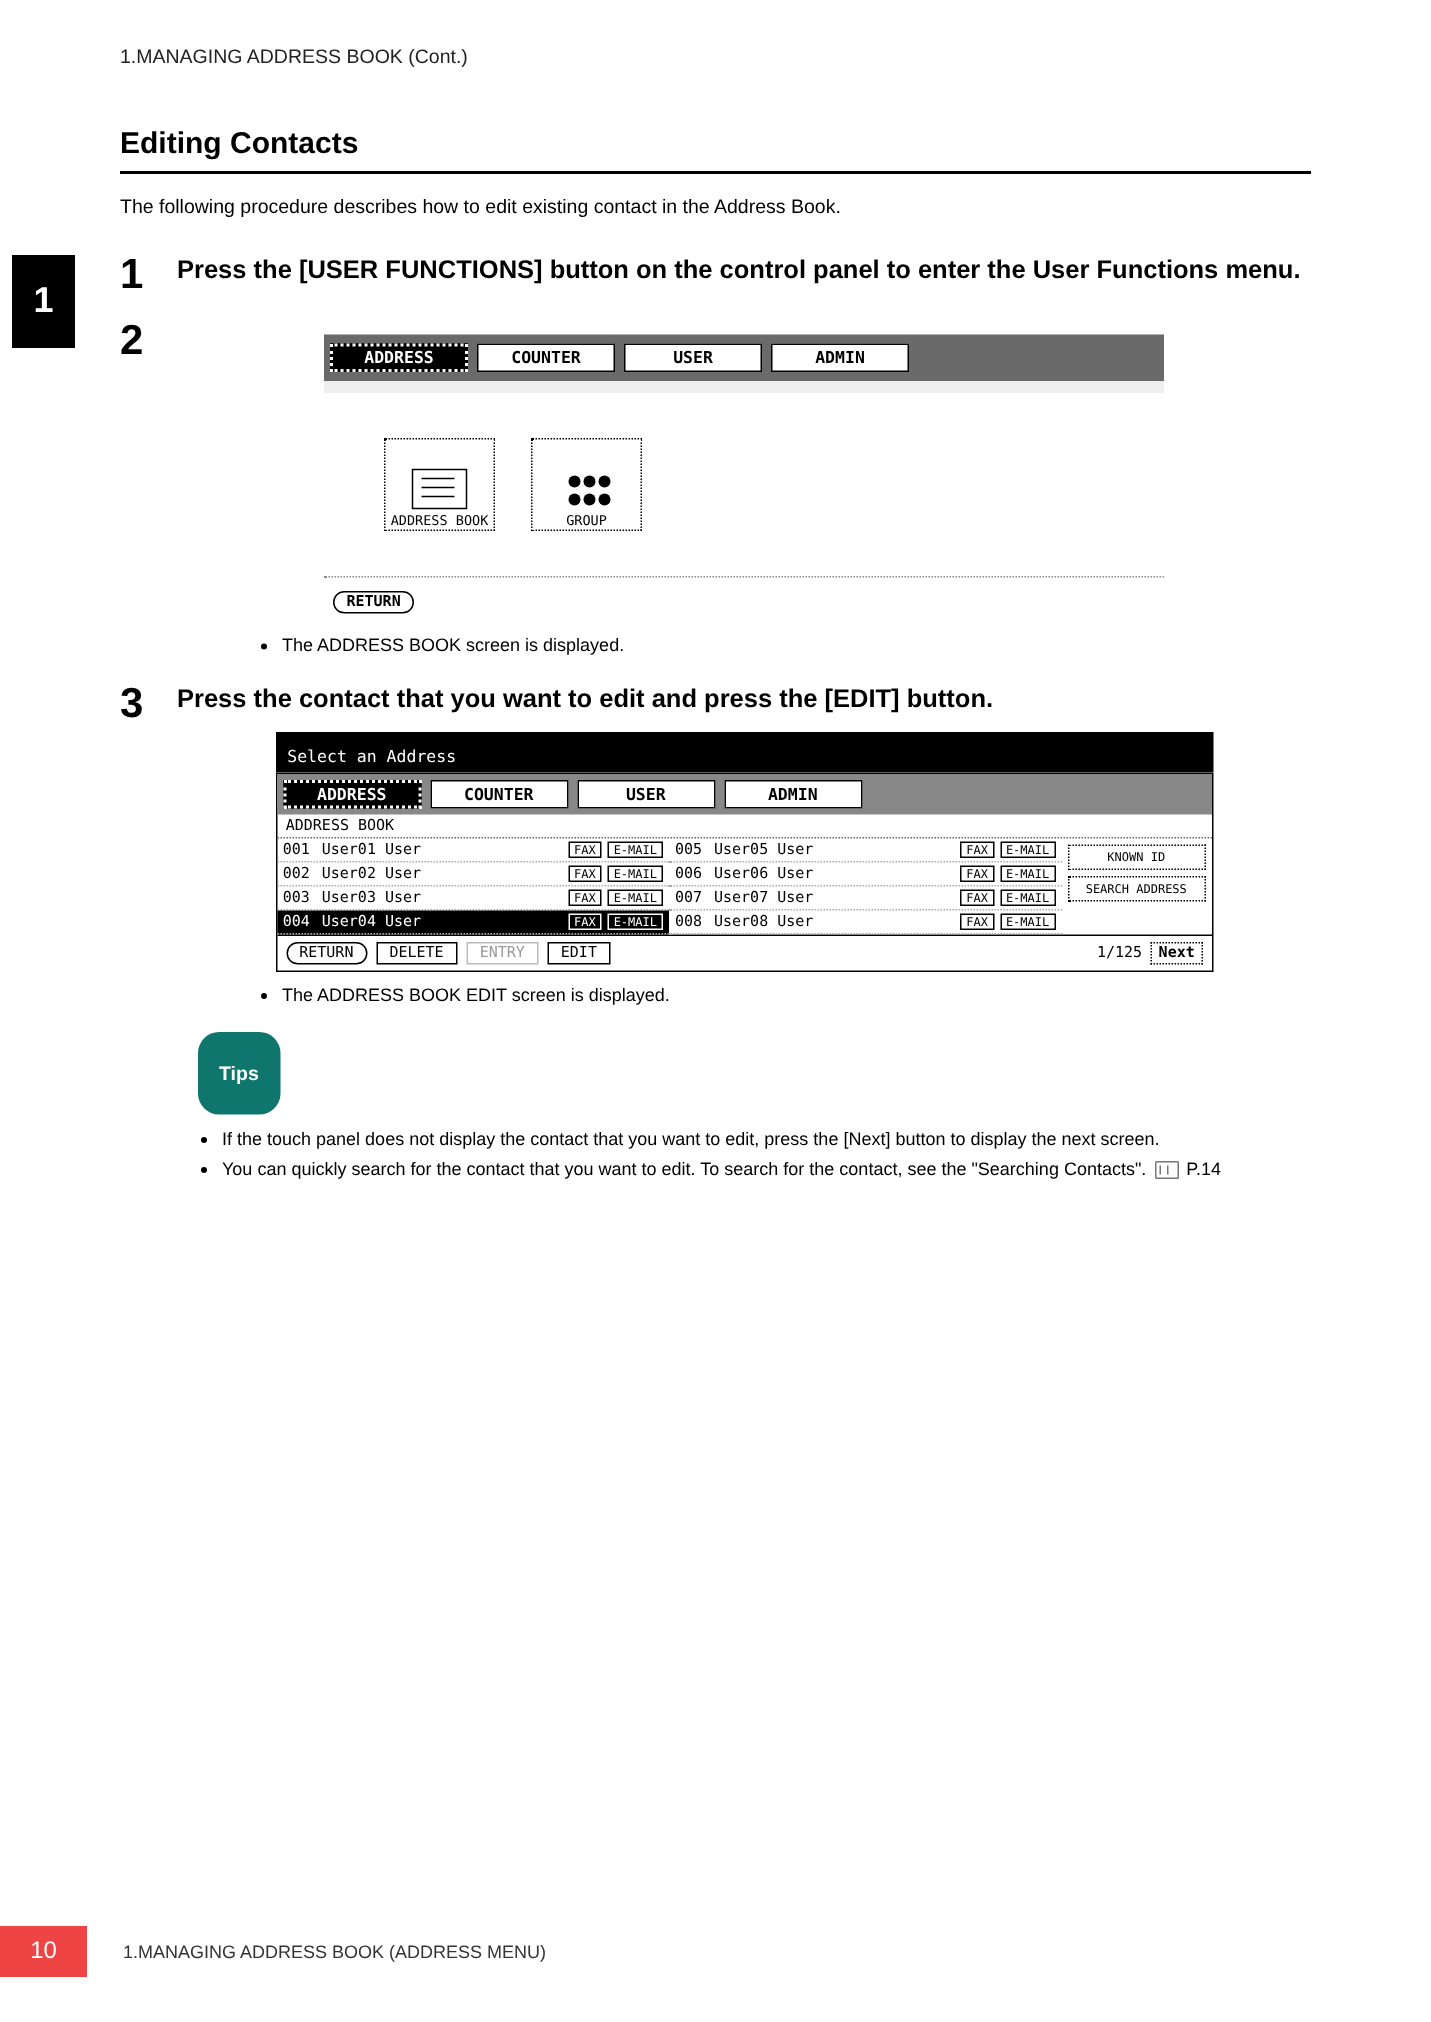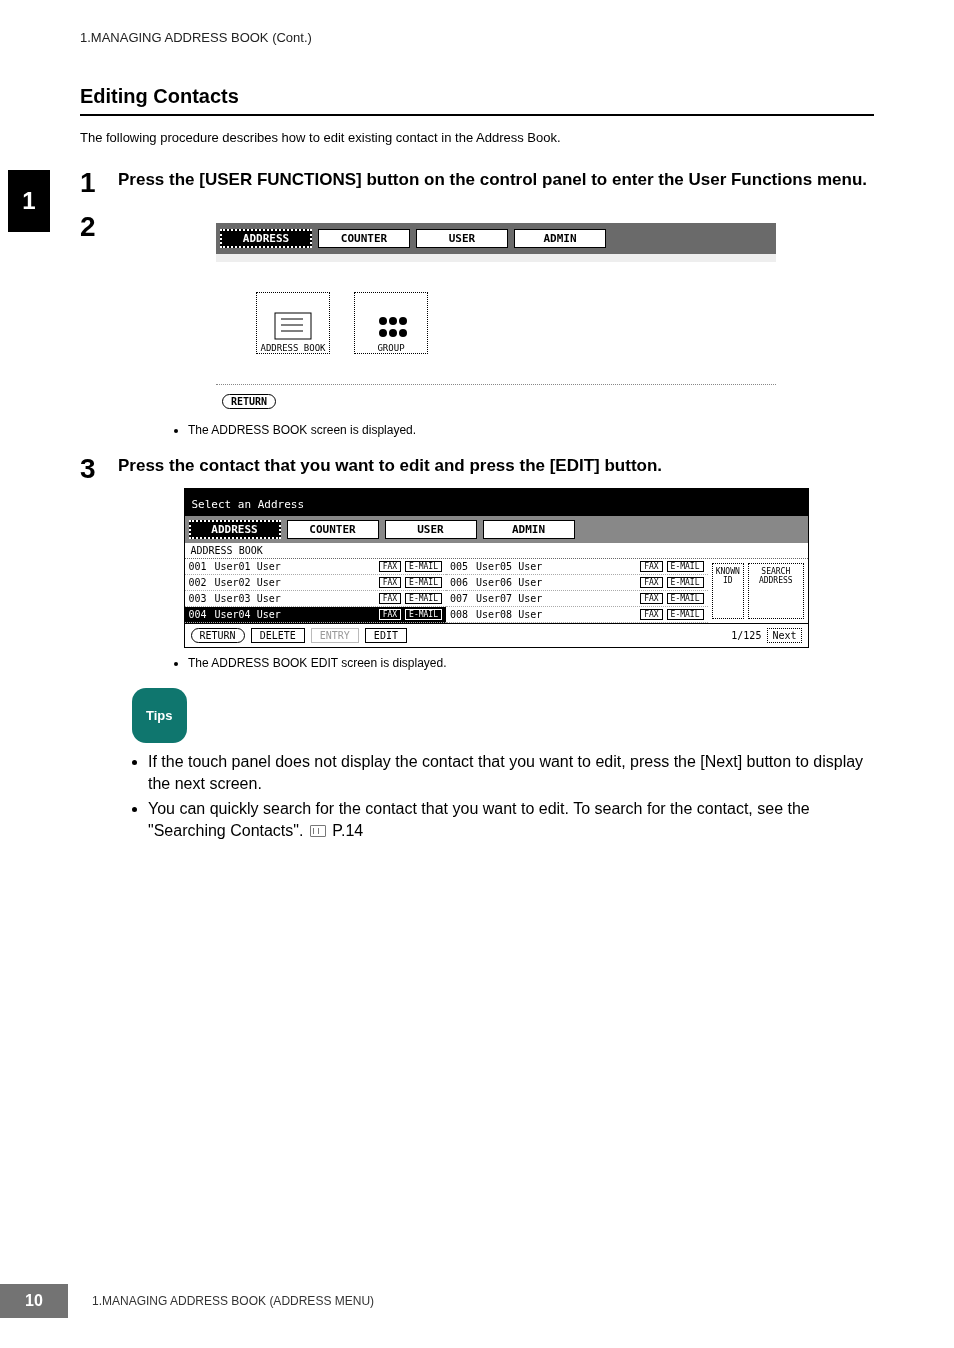--- a/index.html
+++ b/index.html
@@ -8,21 +8,21 @@
 .chapter-tab{position:absolute;left:8px;top:170px;width:42px;height:62px;background:#000;color:#fff;font-size:24px;font-weight:bold;display:flex;align-items:center;justify-content:center}
 .h2{font-size:20px;font-weight:bold;border-bottom:2px solid #000;padding-bottom:6px;margin:0 0 14px 0}
 .intro{font-size:13px;margin:0 0 24px 0}
 .step{display:flex;align-items:flex-start;margin-bottom:16px}
 .step-num{font-size:28px;font-weight:bold;width:38px;flex-shrink:0;line-height:1}
 .step-body{flex:1}
 .step-text{font-size:17px;font-weight:bold;line-height:1.35}
 .sub-bullet{font-size:12px;margin:8px 0 0 0}
 .sub-bullet li{list-style:disc;margin-left:30px;margin-bottom:2px}
 .tips-badge{display:inline-block;background:#0f766e;color:#fff;border-radius:14px;padding:20px 14px;font-size:13px;font-weight:bold;margin:16px 0 8px 14px}
-.tips-list{font-size:16px;margin:0;padding:0}
+.tips-list{font-size:12px;margin:0;padding:0}
 .tips-list li{list-style:disc;margin-left:30px;margin-bottom:4px;line-height:1.35}
 .ref-icon{display:inline-block;width:14px;height:10px;border:1px solid #777;border-radius:1px;vertical-align:middle;margin:0 2px;position:relative}
 .ref-icon::after{content:"";position:absolute;left:2px;top:2px;width:4px;height:6px;border-left:1px solid #777;border-right:1px solid #777}
 
 
 .screen{margin:10px auto 8px auto;background:#eee;width:560px}
 .tabs-row{display:flex;gap:6px;margin-bottom:8px;background:#6a6a6a;padding:6px 4px}
 .tab-btn{background:#fff;color:#000;font-family:monospace;font-size:11px;font-weight:bold;padding:2px 10px;border:1px solid #000;min-width:70px;text-align:center}
 .tab-btn.active{background:#000;color:#fff;outline:2px dotted #fff;outline-offset:-2px}
 .icon-row{background:#fff;padding:30px 40px;display:flex;gap:24px}
@@ -38,32 +38,32 @@
 .s2-tabs{display:flex;gap:6px;padding:4px 4px;background:#888}
 .s2-sub{font-family:monospace;font-size:10px;padding:2px 6px;border-bottom:1px dotted #666}
 .s2-grid{display:flex}
 .s2-col{flex:1}
 .s2-row{display:flex;align-items:center;font-family:monospace;font-size:10px;border-bottom:1px dotted #aaa;padding:2px 4px;gap:4px}
 .s2-row.sel{background:#000;color:#fff}
 .rn{width:22px}
 .nm{flex:1}
 .tag{border:1px solid #000;font-size:8px;padding:0 3px;background:#fff;color:#000}
 .s2-row.sel .tag{background:#000;color:#fff;border-color:#fff}
-.s2-side{width:92px;padding:4px;display:flex;flex-direction:row;gap:4px}
+.s2-side{width:92px;padding:4px;display:flex;flex-direction:column;gap:4px}
 .side-btn{border:1px dotted #000;font-family:monospace;font-size:8px;text-align:center;padding:3px 0}
 .s2-foot{display:flex;align-items:center;gap:6px;padding:4px 6px;font-family:monospace;font-size:10px;border-top:1px solid #000}
 .foot-btn{border:1px solid #000;padding:1px 8px;background:#fff}
 .foot-btn.dis{color:#999;border-color:#bbb}
 .foot-btn.round{border-radius:10px}
 .grow{flex:1}
 .pager{font-size:10px}
-.next-btn{border:1px dotted #000;padding:1px 4px;font-weight:normal}
+.next-btn{border:1px dotted #000;padding:1px 4px;font-weight:bold}
 
 .footer-bar{position:absolute;left:0;bottom:30px;display:flex;align-items:center}
-.page-num-box{width:68px;height:34px;background:#737373;color:#fff;font-size:16px;font-weight:bold;display:flex;align-items:center;justify-content:center}
+.page-num-box{width:58px;height:34px;background:#ef4444;color:#fff;font-size:16px;font-weight:normal;display:flex;align-items:center;justify-content:center}
 .footer-text{font-size:12px;color:#333;margin-left:24px}
 </style>
 </head>
 <body>
 
 <div class="page">
 
   <div class="running-header">1.MANAGING ADDRESS BOOK (Cont.)</div>
 
   <div class="chapter-tab">1</div>

